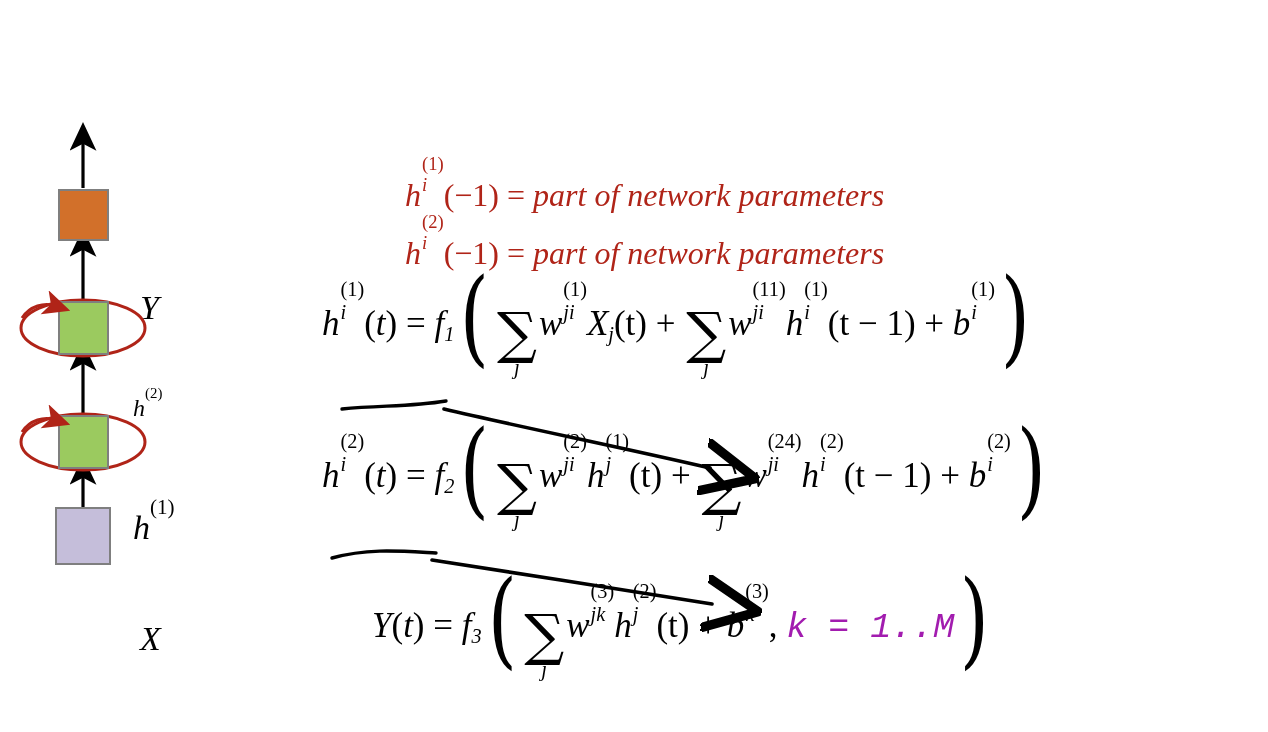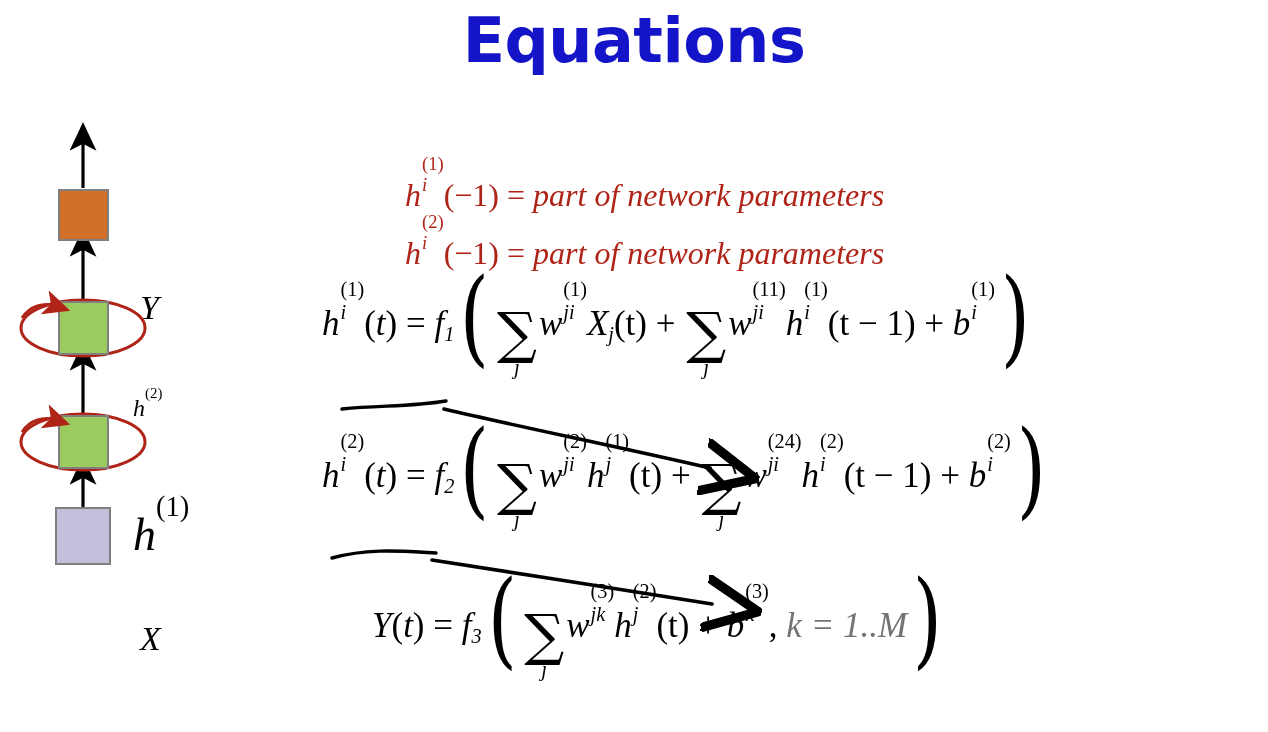--- a/index.html
+++ b/index.html
@@ -36,36 +36,36 @@
     color:#000;
     white-space:nowrap;
   }
   .dlabel .sup{
     font-size:0.62em;
     vertical-align:super;
     font-style:normal;
   }
   .lbl-Y   {left:140px;top:179px;font-size:34px;}
   .lbl-h2  {left:133px;top:284px;font-size:24px;}
-  .lbl-h1  {left:133px;top:398px;font-size:46px;}
+  .lbl-h1  {left:133px;top:398px;font-size:34px;}
   .lbl-X   {left:140px;top:510px;font-size:34px;}
 
   
   .eqarea{position:absolute;left:300px;top:150px;width:968px;height:580px;}
 
   .eq{
     position:absolute;
     font-family:"Liberation Serif","DejaVu Serif",serif;
     font-style:italic;
     white-space:nowrap;
     color:#000;
     line-height:1;
   }
   .eq.red{color:#b02418;}
-  .redtxt{color:#737373;}
+  .redtxt{color:#a21caf;font-family:Liberation Mono, monospace;}
 
   
   .var{font-style:italic;}
   .up{font-style:normal;}
   .sup{
     font-size:0.58em;
     font-style:normal;
     position:relative;
     top:-0.62em;
     letter-spacing:0;
@@ -137,21 +137,20 @@
   .eq-3 {left:72px;top:450px;font-size:35px;}
 
   
   .annot{position:absolute;left:0;top:0;pointer-events:none;}
 </style>
 </head>
 <body>
 
 <div id="slide">
 
-  <div class="title">Equations</div>
 
   <div class="diagram">
     <svg width="250" height="480" viewBox="0 0 250 480" xmlns="http://www.w3.org/2000/svg">
       <defs>
         <marker id="ah" markerWidth="9" markerHeight="9" refX="4" refY="4.2" orient="auto">
           <path d="M0,0 L9,4.2 L0,8.4 L2.2,4.2 Z" fill="#000"></path>
         </marker>
         <marker id="ahr" markerWidth="9" markerHeight="9" refX="4" refY="4.2" orient="auto">
           <path d="M0,0 L9,4.2 L0,8.4 L2.2,4.2 Z" fill="#b02418"></path>
         </marker>

